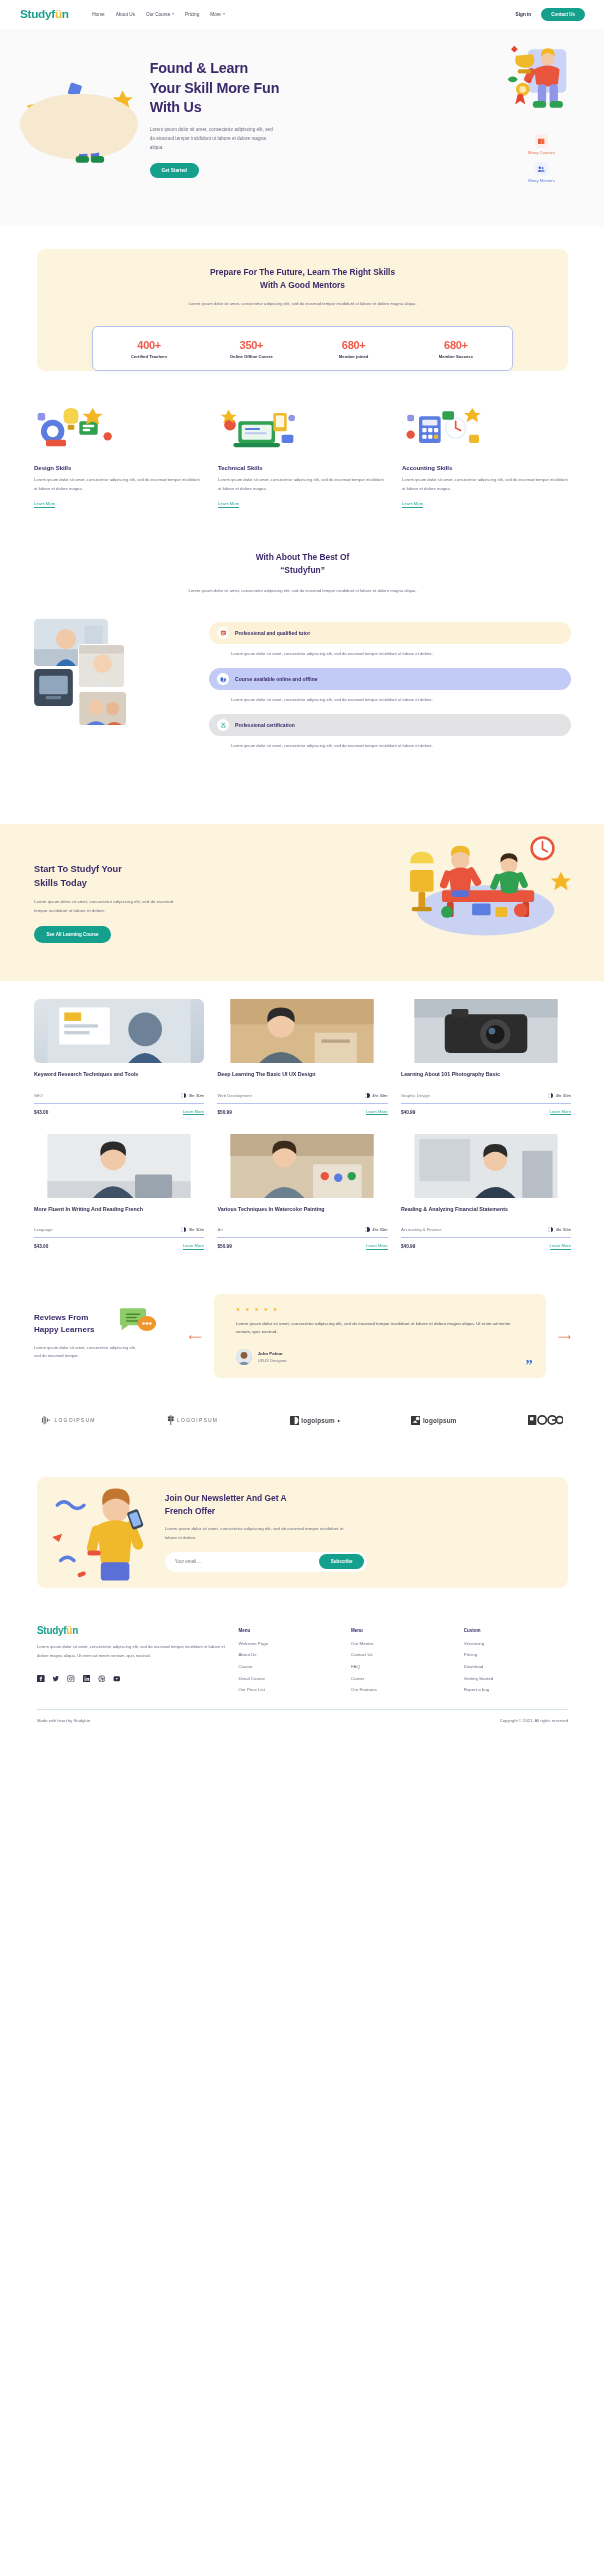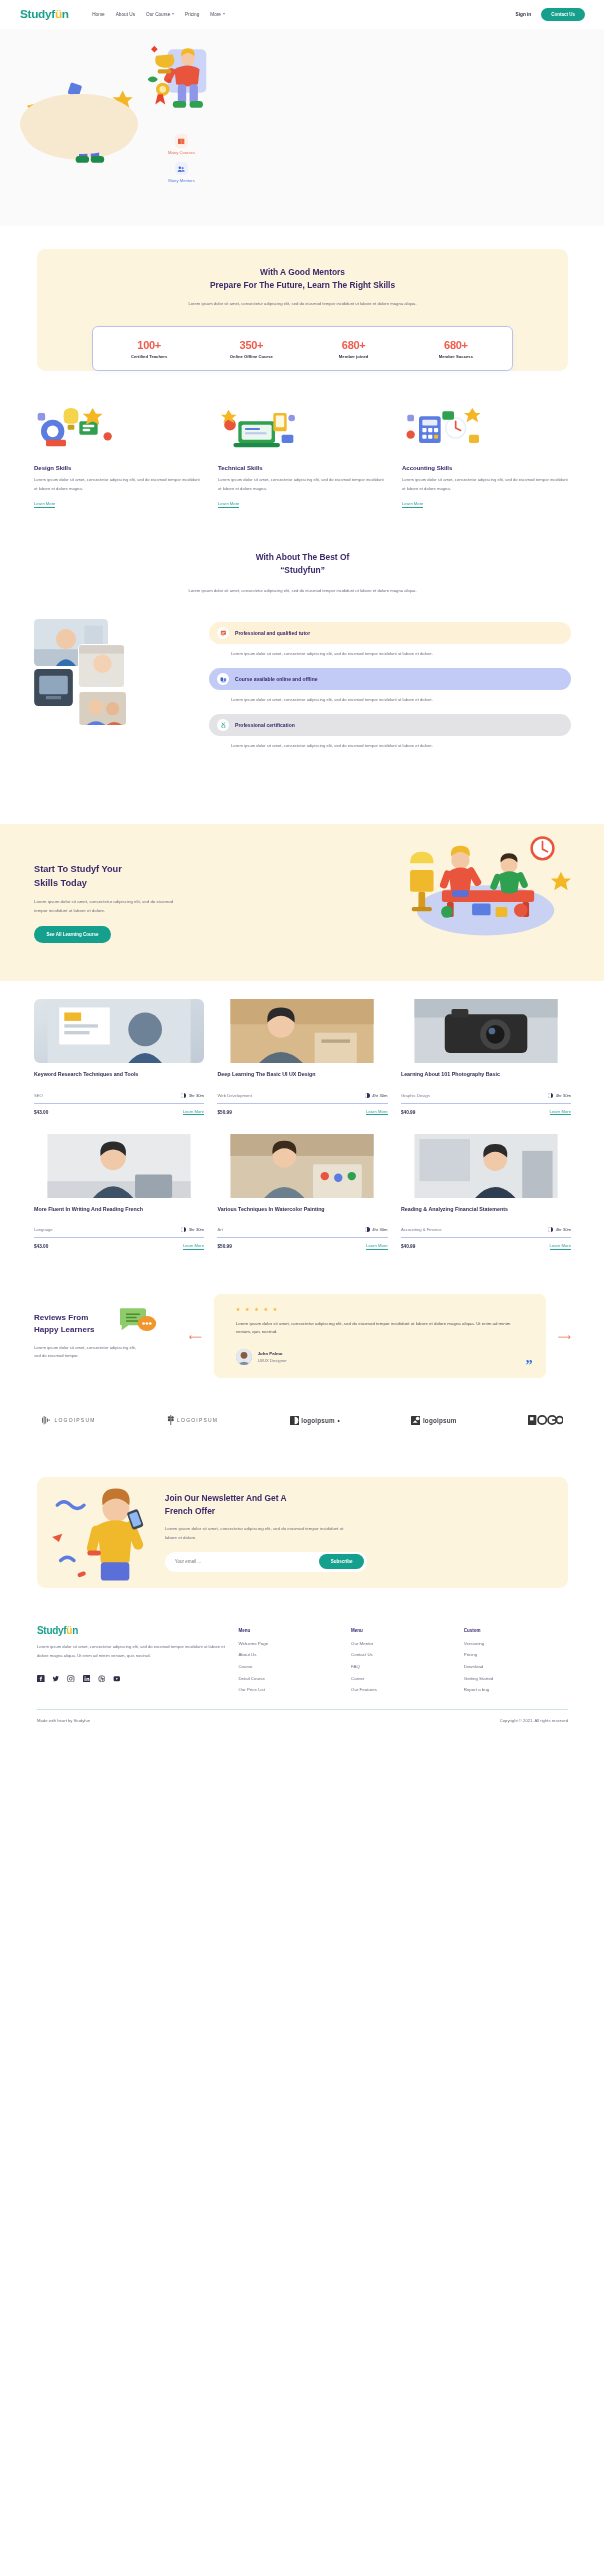--- a/index.html
+++ b/index.html
@@ -268,20 +268,29 @@
           <rect x="92" y="66" width="9" height="22" rx="4" fill="#2ea04f" transform="rotate(-35 96 77)"></rect>
           <rect x="58" y="64" width="9" height="22" rx="4" fill="#2ea04f" transform="rotate(30 62 75)"></rect>
         </g>
         <circle cx="112" cy="86" r="12" fill="#ef6b3a"></circle>
         <path d="M100 86 h24 M112 74 v24" stroke="#c94e1f" stroke-width="1.2" fill="none"></path>
         <rect x="96" y="54" width="12" height="10" rx="2" fill="#5b7ce0"></rect>
         <polygon points="122,40 126,48 134,48 128,53 130,61 122,57 114,61 116,53 110,48 118,48" fill="#f5b623"></polygon>
       </svg>
     </div>
 
+    <div class="hero-mid">
+      <h1 class="hero-h1">
+        <div>Found &amp; Learn</div>
+        <div>Your Skill More Fun</div>
+        <div>With Us</div>
+      </h1>
+      <p class="hero-p">Lorem ipsum dolor sit amet, consectetur adipiscing elit, sed do eiusmod tempor incididunt ut labore et dolore magna aliqua.</p>
+      <div class="btn-hero">Get Started</div>
+    </div>
 
     <div class="hero-right">
       <svg width="72" height="84" viewBox="0 0 86 100">
         <rect x="26" y="6" width="46" height="52" rx="6" fill="#ccd5f7"></rect>
         <g>
           <circle cx="50" cy="18" r="8" fill="#f3c9a5"></circle>
           <path d="M42 15 q8 -9 16 0 q1 -10 -8 -10 q-9 0 -8 10z" fill="#f5b623"></path>
           <path d="M34 30 q16 -9 30 0 l-2 18 q-13 5 -26 0z" fill="#e8553c"></path>
           <rect x="38" y="48" width="10" height="24" rx="4" fill="#8f96e8"></rect>
           <rect x="52" y="48" width="10" height="24" rx="4" fill="#8f96e8"></rect>
@@ -320,27 +329,27 @@
             </svg>
         </div>
         <div class="blabel">Many Mentors</div>
       </div>
     </div>
   </div>
 
   <div class="prepare-wrap">
     <div class="prepare">
       <h2 class="prep-h2">
+        <div>Prepare For The Future, Learn The Right Skills</div>
         <div>With A Good Mentors</div>
-        <div>Prepare For The Future, Learn The Right Skills</div>
       </h2>
       <p class="prep-p">Lorem ipsum dolor sit amet, consectetur adipiscing elit, sed do eiusmod tempor incididunt ut labore et dolore magna aliqua.</p>
       <div class="stats">
         <div class="stat">
-          <div class="stat-num">100+</div>
+          <div class="stat-num">400+</div>
           <div class="stat-label">Certified Teachers</div>
         </div>
         <div class="stat">
           <div class="stat-num">350+</div>
           <div class="stat-label">Online Offline Course</div>
         </div>
         <div class="stat">
           <div class="stat-num">680+</div>
           <div class="stat-label">Member joined</div>
         </div>

